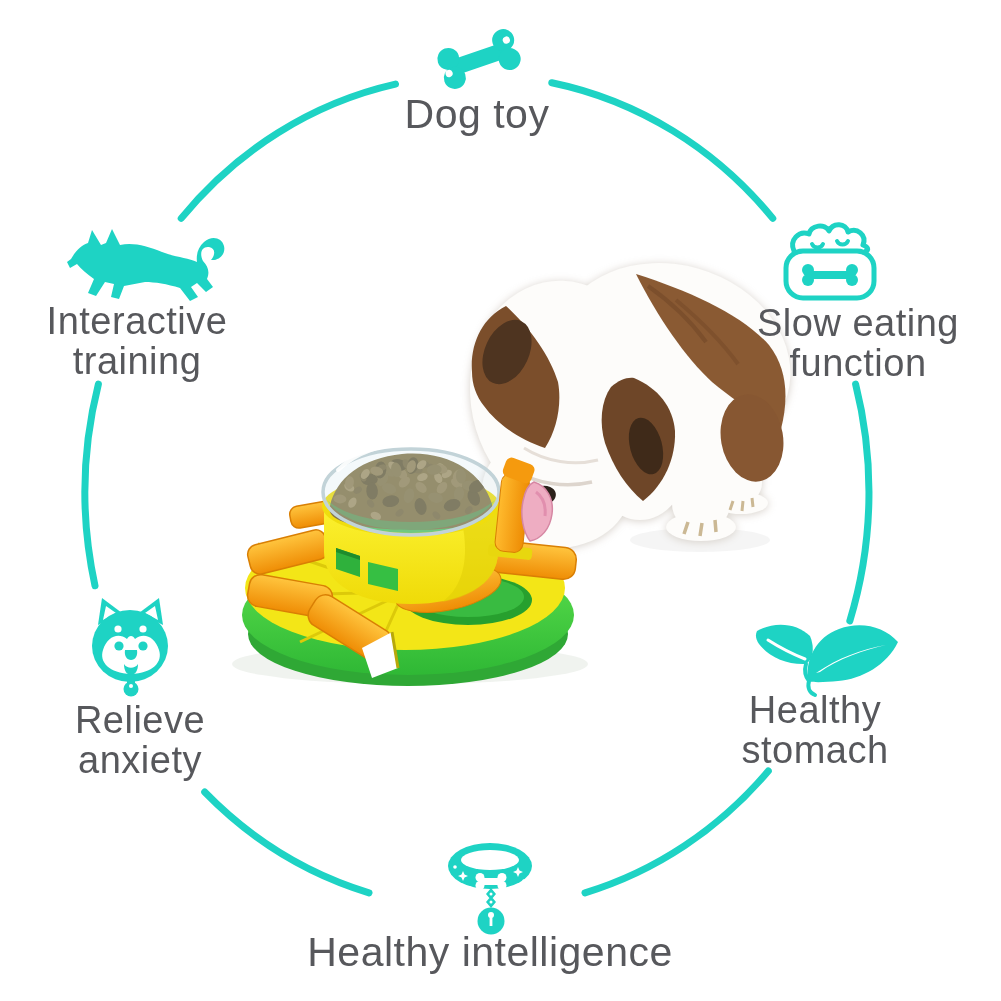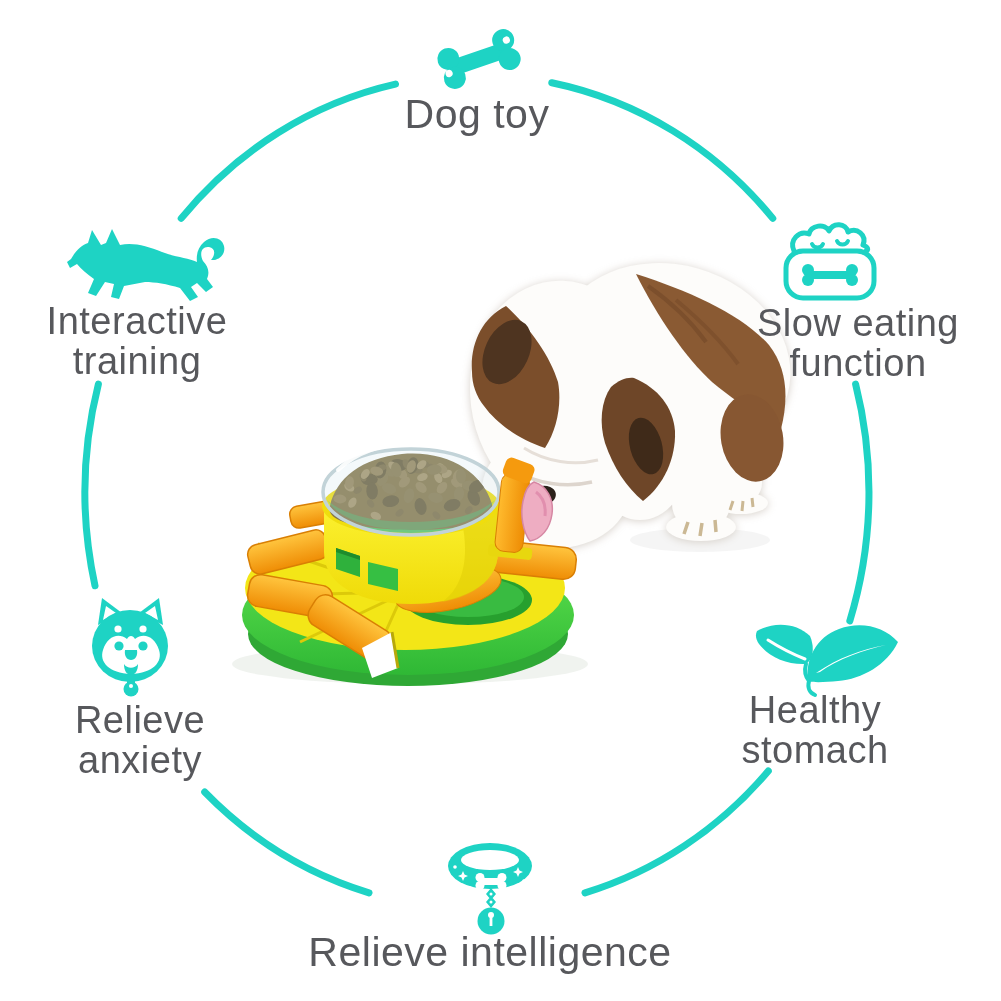--- a/index.html
+++ b/index.html
@@ -289,21 +289,21 @@
     <span class="ln">Slow eating</span>
     <span class="ln">function</span>
   </div>
 
   <div class="label lab-side" style="left:615px;top:690px;width:400px;">
     <span class="ln">Healthy</span>
     <span class="ln">stomach</span>
   </div>
 
   <div class="label lab-bottom" style="left:190px;top:930px;width:600px;">
-    <span class="ln">Relieve intelligence</span>
+    <span class="ln">Healthy intelligence</span>
   </div>
 
   <div class="label lab-side" style="left:-60px;top:700px;width:400px;">
     <span class="ln">Relieve</span>
     <span class="ln">anxiety</span>
   </div>
 
   <div class="label lab-side" style="left:-63px;top:301px;width:400px;">
     <span class="ln">Interactive</span>
     <span class="ln">training</span>

